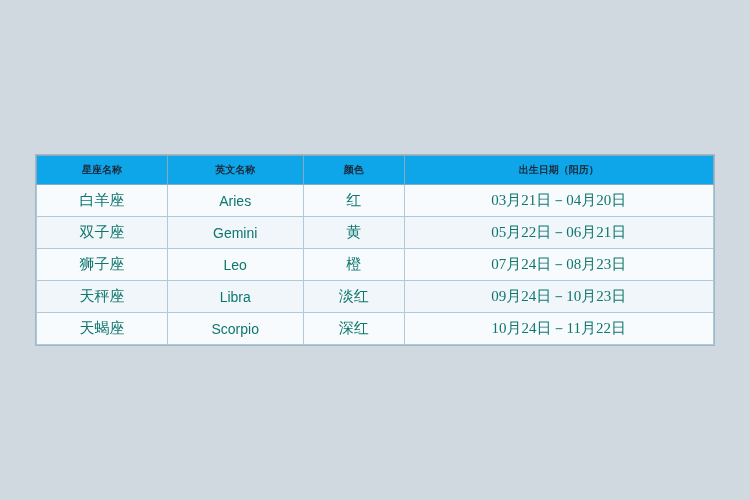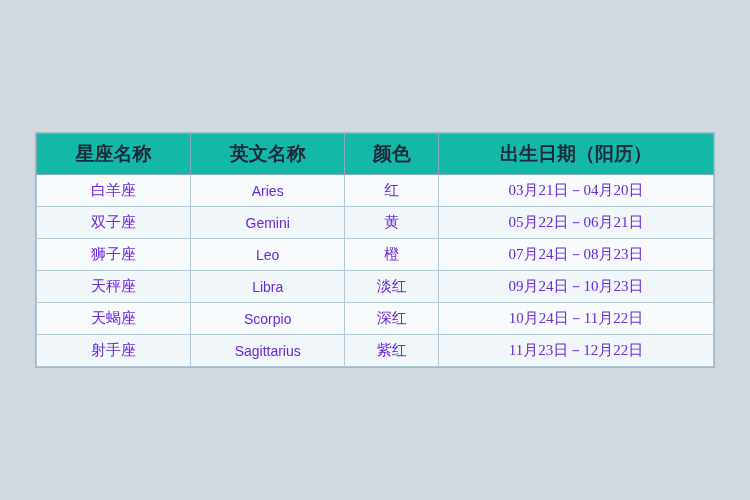--- a/index.html
+++ b/index.html
@@ -15,34 +15,34 @@
     .table-container {
       background: #f0f4f8;
       border: 1px solid #a0b8c8;
       width: 680px;
     }
     table {
       width: 100%;
       border-collapse: collapse;
     }
     thead tr th {
-      background-color: #14b8a6;
+      background-color: #0ea5e9;
       border: 1px solid #88aac0;
       padding: 7px 10px;
       text-align: center;
-      font-size: 19px;
+      font-size: 10px;
       font-weight: bold;
       color: #1a2a3a;
     }
     tbody tr td {
       border: 1px solid #b0c8d8;
       padding: 6px 10px;
       text-align: center;
       font-size: 15px;
-      color: #6d28d9;
+      color: #0f766e;
       background-color: #f8fbfd;
     }
     tbody tr:nth-child(even) td {
       background-color: #f0f6fa;
     }
     tbody tr td:nth-child(2) {
       font-family: Arial, sans-serif;
       font-size: 14px;
       text-align: center;
     }
@@ -84,21 +84,15 @@
           <td>Libra</td>
           <td>淡红</td>
           <td>09月24日－10月23日</td>
         </tr>
         <tr>
           <td>天蝎座</td>
           <td>Scorpio</td>
           <td>深红</td>
           <td>10月24日－11月22日</td>
         </tr>
-        <tr>
-          <td>射手座</td>
-          <td>Sagittarius</td>
-          <td>紫红</td>
-          <td>11月23日－12月22日</td>
-        </tr>
       </tbody>
   </table>
 </div>
 
 </body></html>

